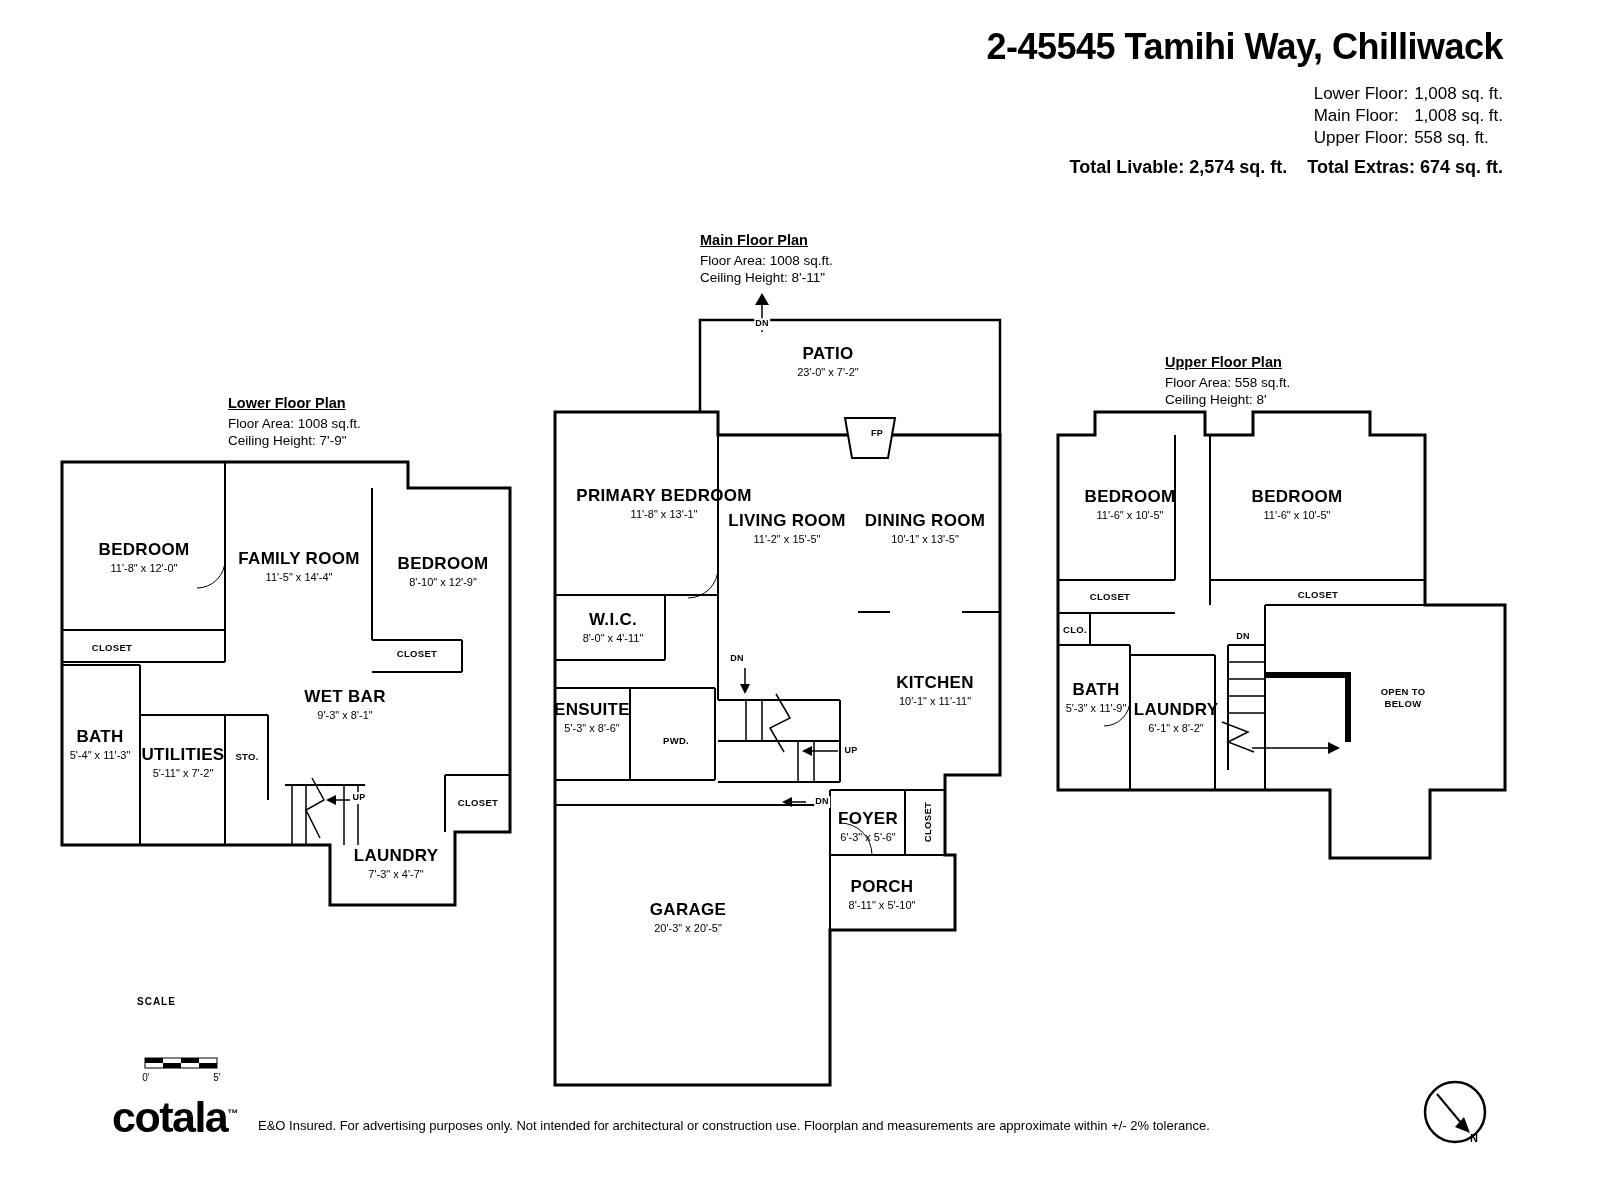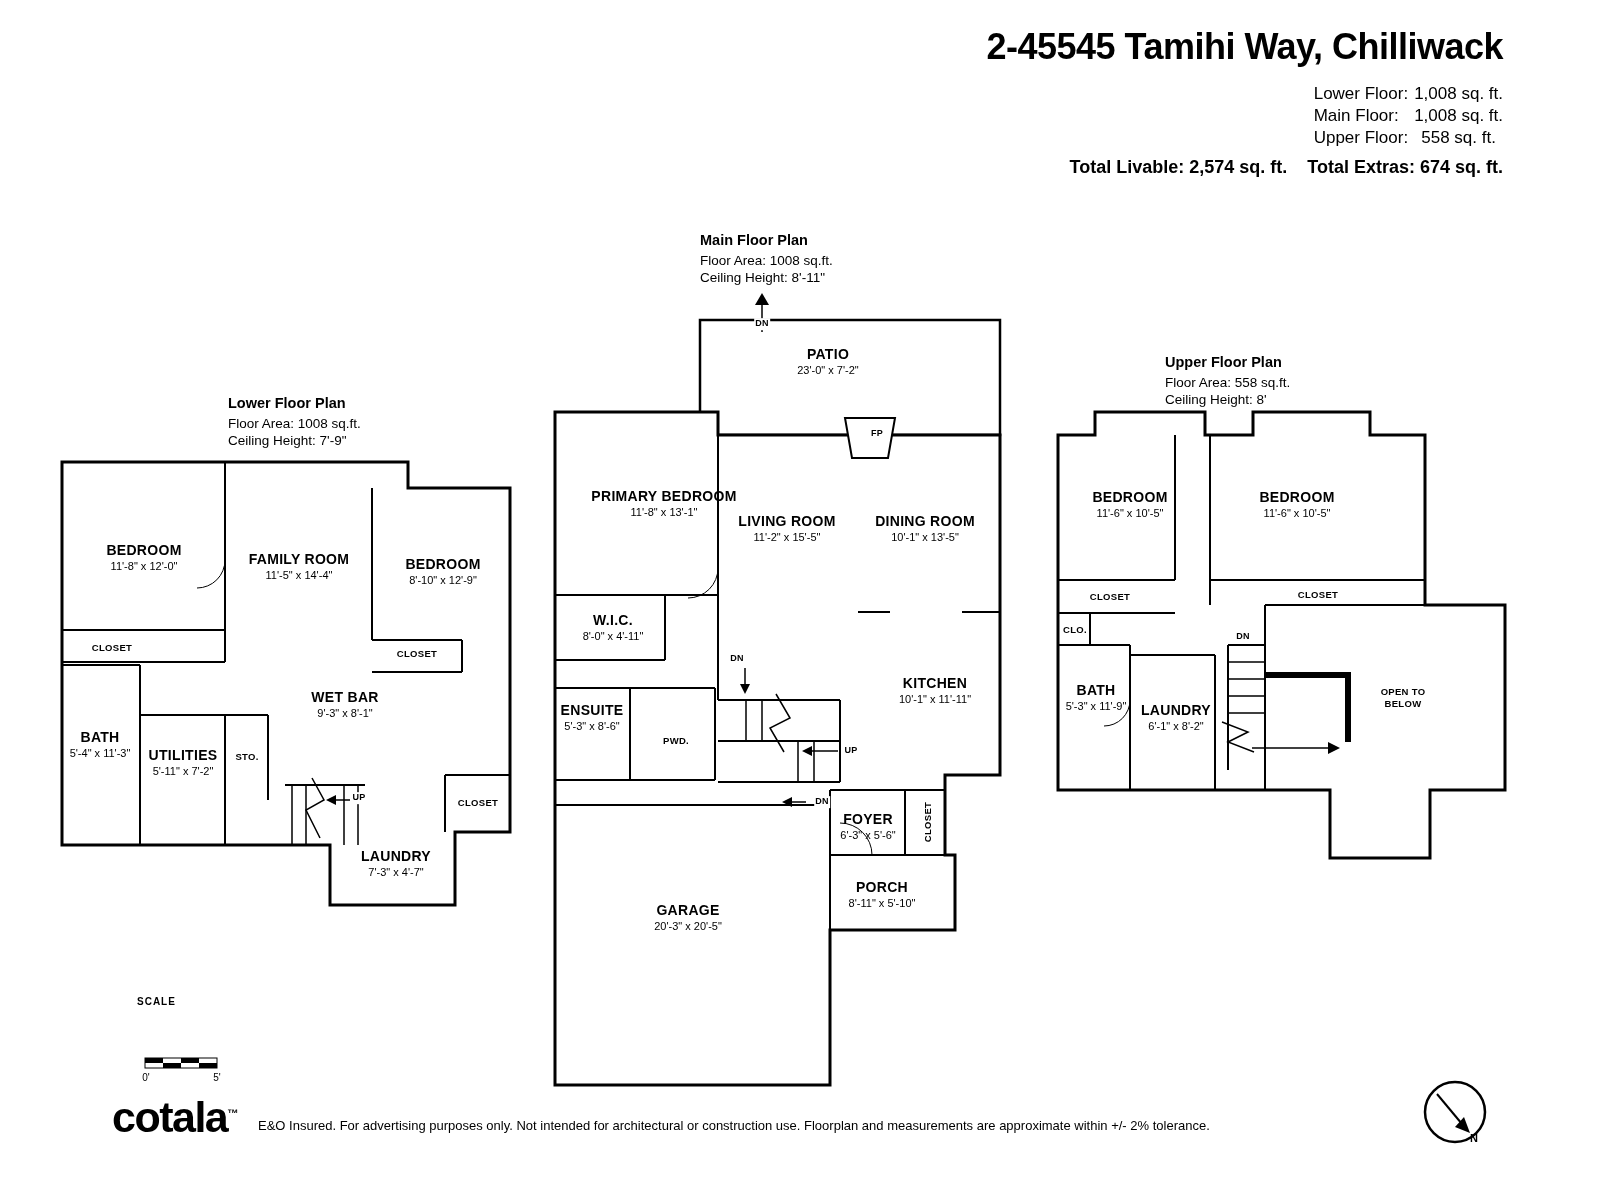--- a/index.html
+++ b/index.html
@@ -3,26 +3,26 @@
 <meta charset="utf-8">
 <style>
   *{margin:0;padding:0;box-sizing:border-box}
   html,body{width:1600px;height:1200px}
   body{position:relative;background:#fff;color:#000;font-family:"Liberation Sans",sans-serif;overflow:hidden}
   .walls{position:absolute;left:0;top:0;z-index:1}
   .header-title{position:absolute;top:26px;right:97px;font-size:36px;font-weight:bold;letter-spacing:-.5px;z-index:2}
   .stats{position:absolute;top:83px;right:97px;display:flex;gap:26px;font-size:17px;line-height:1.28;z-index:2}
   .stat-group{display:grid;grid-template-columns:auto auto;column-gap:6px}
   .stat-label{text-align:left}
-  .stat-value{text-align:center}
+  .stat-value{text-align:left}
   .totals{position:absolute;top:157px;right:97px;display:flex;gap:20px;font-size:18px;font-weight:bold;z-index:2}
   .plan-head{position:absolute;font-size:13.5px;line-height:1.3;z-index:2}
-  .ph-title{font-size:14.5px;font-weight:bold;margin-bottom:2px}
+  .ph-title{font-size:14.5px;font-weight:bold;text-decoration:underline;margin-bottom:2px}
   .room{position:absolute;transform:translate(-50%,-50%);text-align:center;line-height:1.3;white-space:nowrap;z-index:3}
-  .rname{display:block;font-size:14px;font-weight:bold;letter-spacing:.3px}
+  .rname{display:block;font-size:17px;font-weight:bold;letter-spacing:.3px}
   .rdims{display:block;font-size:11px}
   .room.small .rname{font-size:9.5px}
   .room.tiny .rname{font-size:9px;background:#fff;padding:0 1px}
   .room.vertical{transform:translate(-50%,-50%) rotate(-90deg)}
   .pre .rname{white-space:pre-line}
   .scale-label{position:absolute;font-size:10px;font-weight:bold;letter-spacing:1px;z-index:2}
   .scale-tick{position:absolute;transform:translateX(-50%);font-size:10px;z-index:2}
   .logo{position:absolute;left:112px;top:1093px;font-size:43px;font-weight:bold;letter-spacing:-1.5px;z-index:2}
   .logo sup{font-size:11px;letter-spacing:0}
   .disclaimer{position:absolute;left:258px;top:1118px;font-size:13px;z-index:2}

